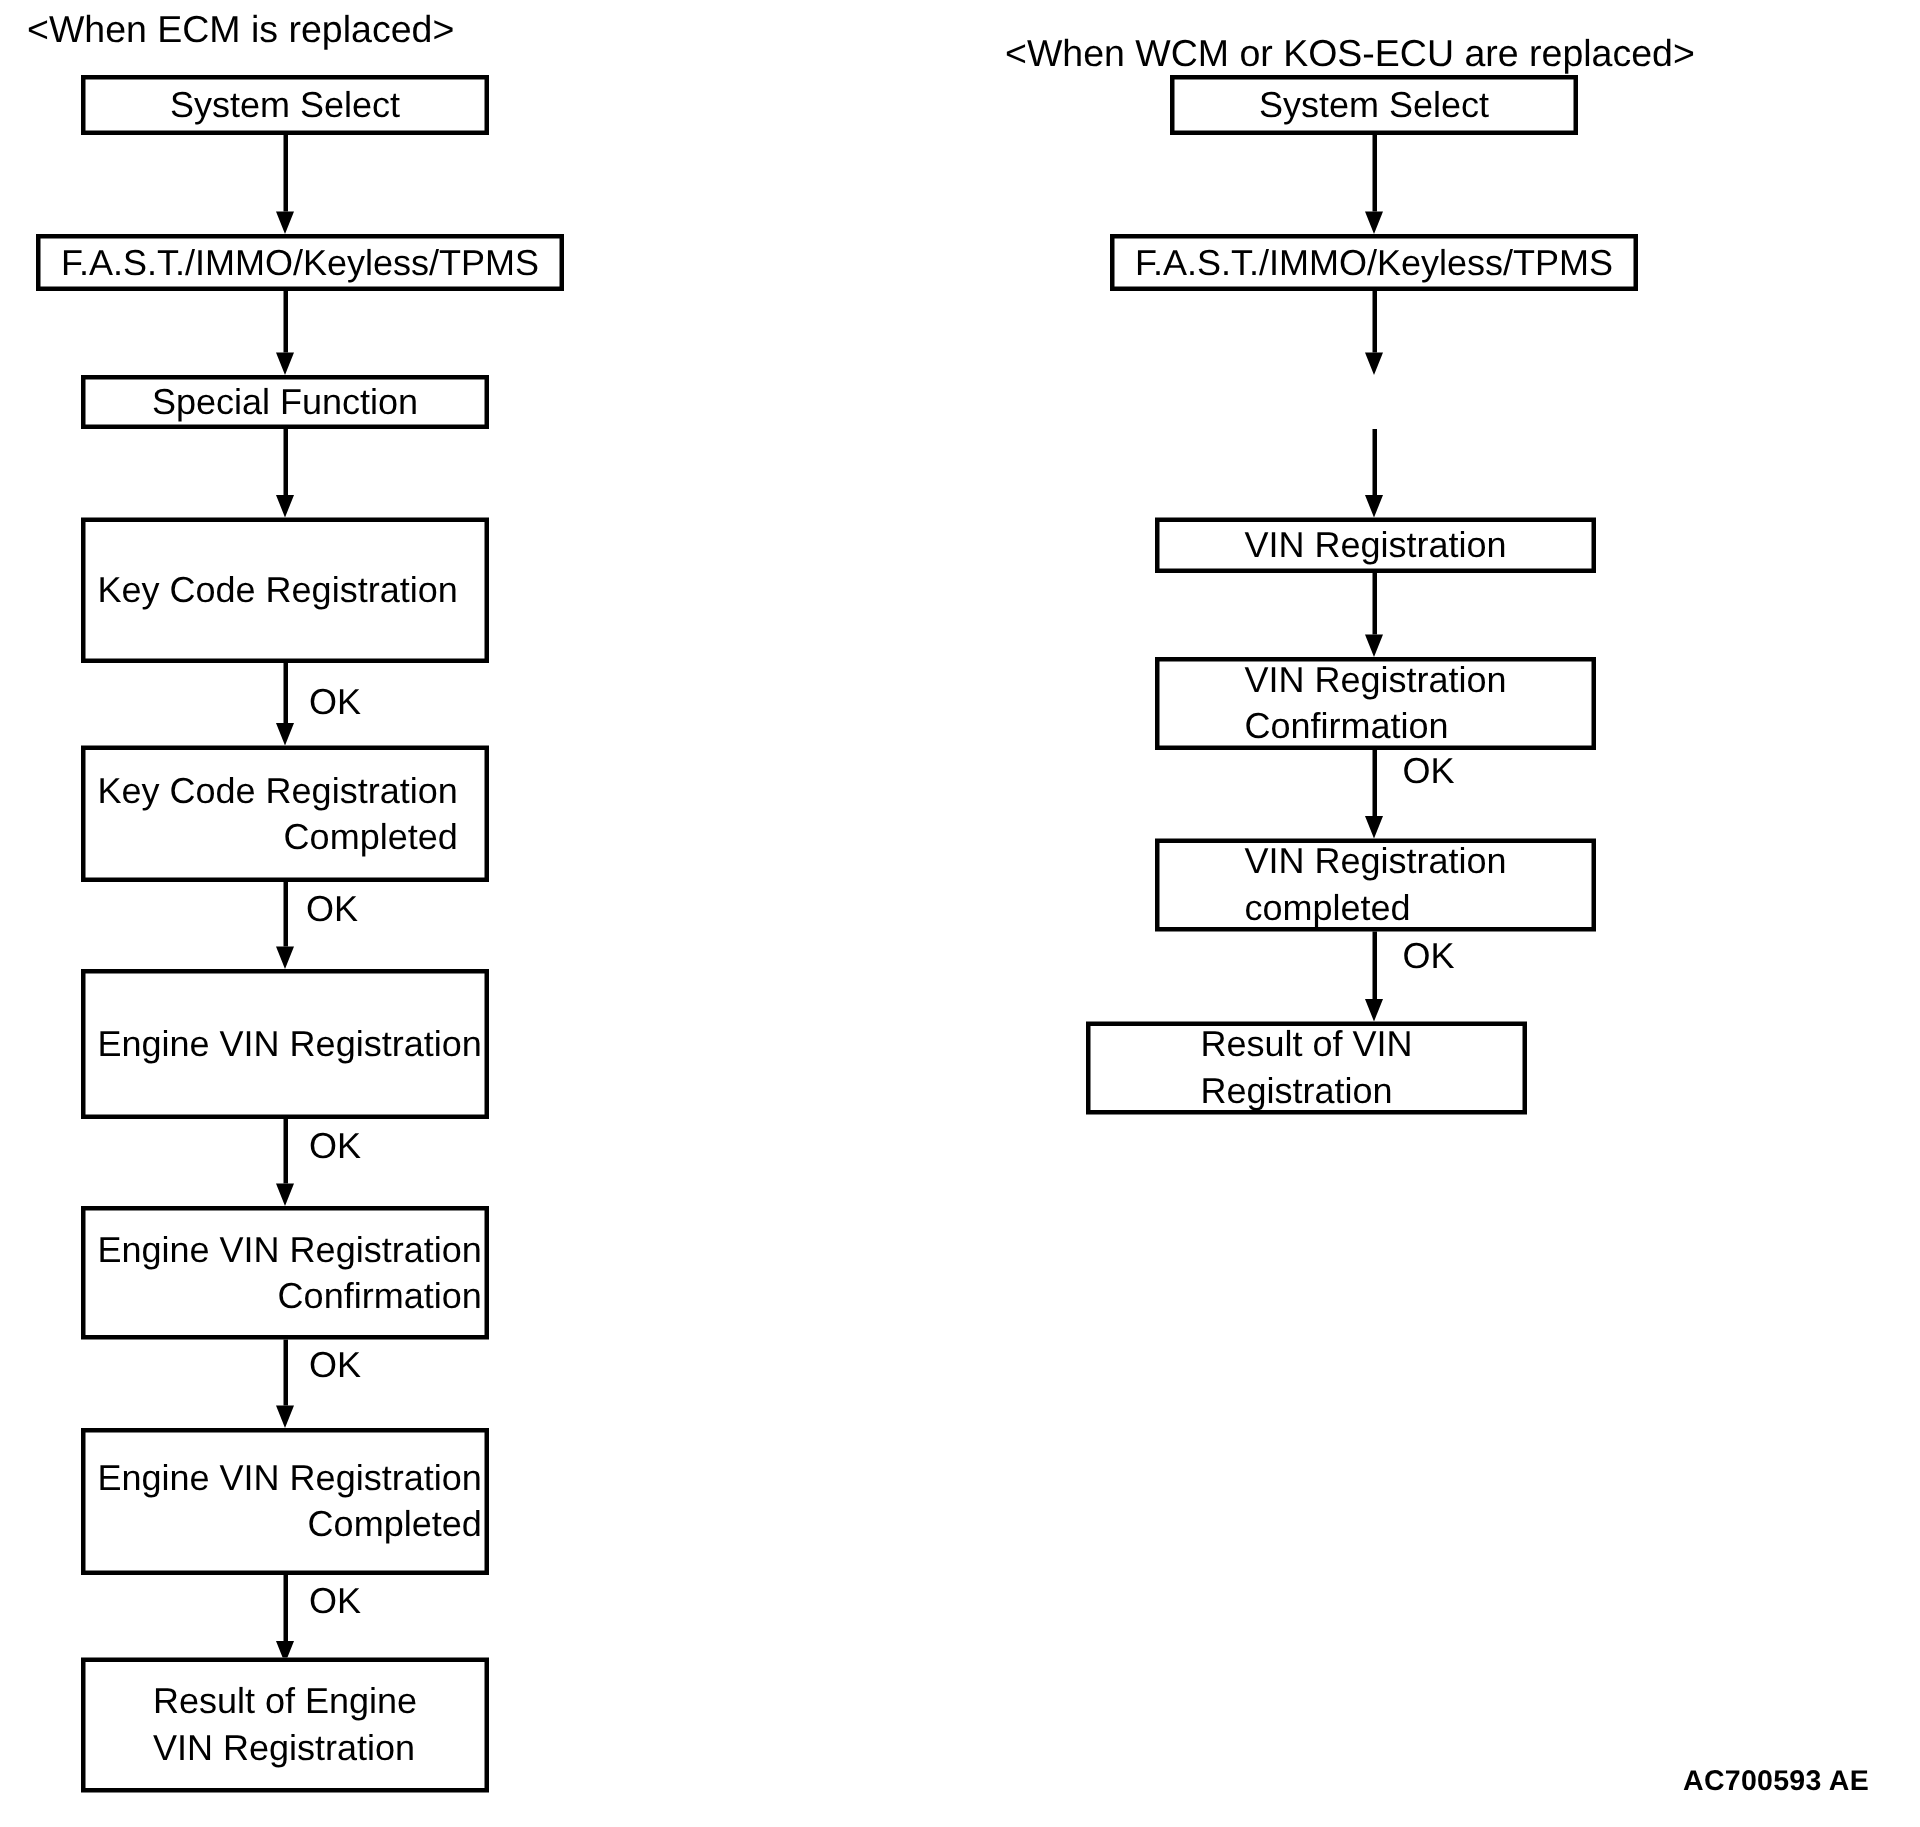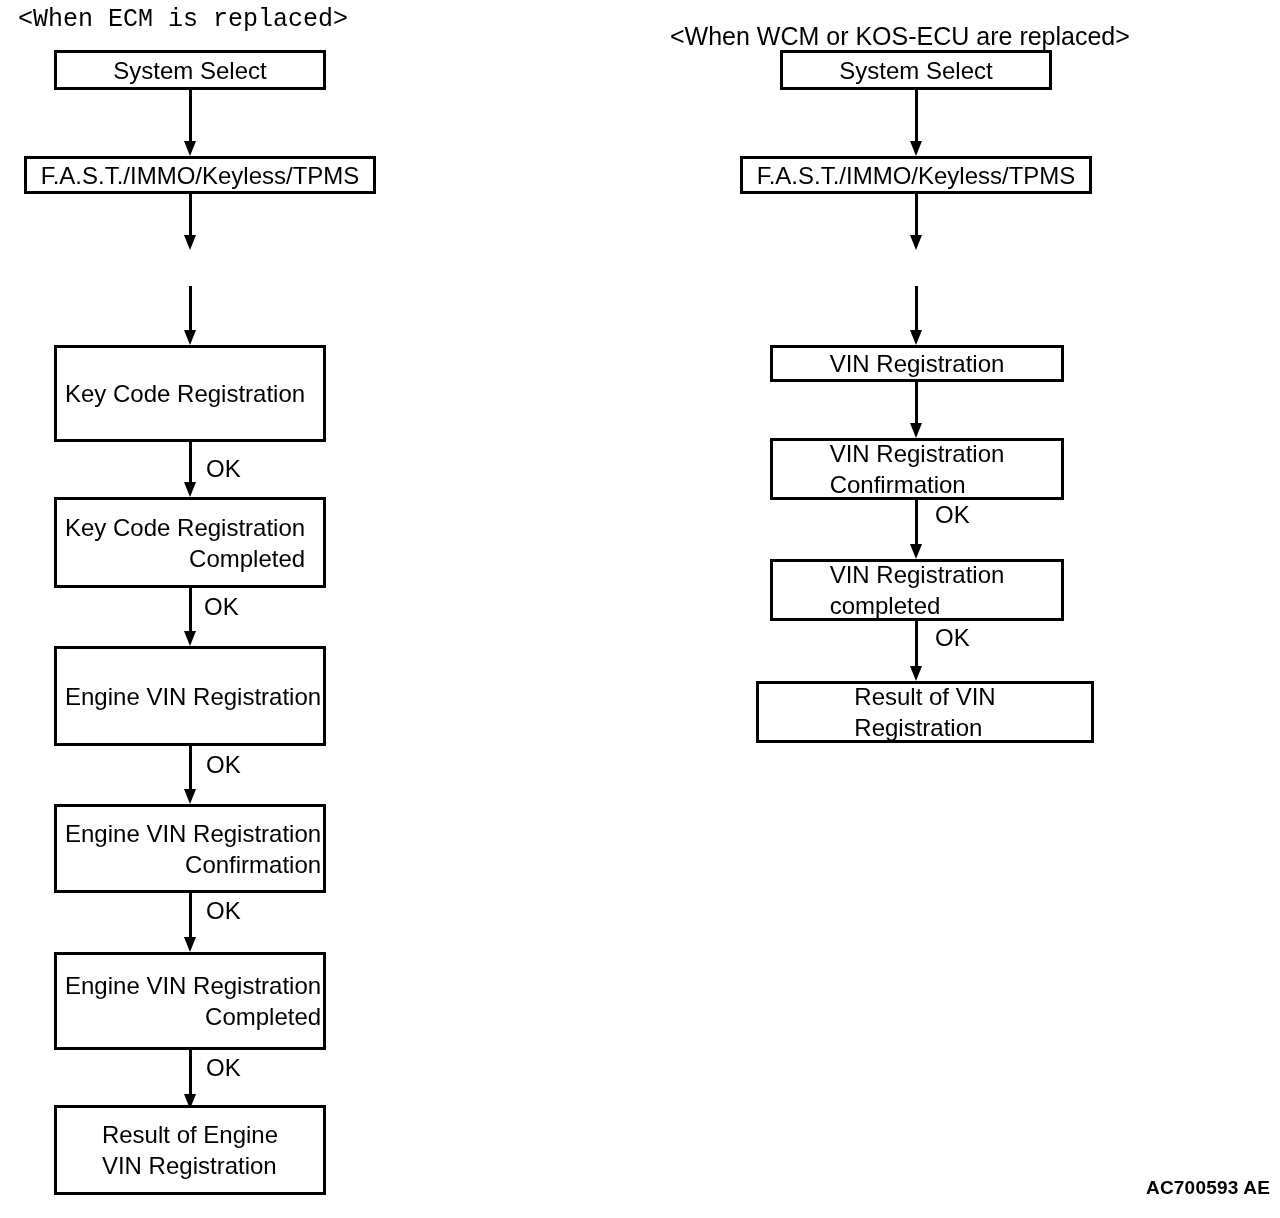--- a/index.html
+++ b/index.html
@@ -92,48 +92,50 @@
     white-space: nowrap;
     color: #000;
   }
   .ref-code {
     position: absolute;
     font-size: 19px;
     font-weight: bold;
     letter-spacing: 0.2px;
     white-space: nowrap;
     color: #000;
-    margin-left: 24px;
   }
 </style>
 </head>
 <body>
 
 <div class="canvas">
 
-  <div class="col-title" style="left:18px; top:6px;font-family:Liberation Mono, monospace;">&lt;When ECM is replaced&gt;</div>
+  <div class="col-title" style="left:18px; top:6px;">&lt;When ECM is replaced&gt;</div>
 
   <div class="node center" style="left:54px; top:50px; width:272px; height:40px;">
     <span class="node-text">System Select</span>
   </div>
 
   <div class="conn" style="left:189px; top:90px; height:66px;">
     <div class="stem" style="height:51px;"></div>
     <div class="head" style="top:51px;"></div>
   </div>
 
   <div class="node center" style="left:24px; top:156px; width:352px; height:38px;">
     <span class="node-text">F.A.S.T./IMMO/Keyless/TPMS</span>
   </div>
 
   <div class="conn" style="left:189px; top:194px; height:56px;">
     <div class="stem" style="height:41px;"></div>
     <div class="head" style="top:41px;"></div>
   </div>
 
+  <div class="node center" style="left:54px; top:250px; width:272px; height:36px;">
+    <span class="node-text">Special Function</span>
+  </div>
 
   <div class="conn" style="left:189px; top:286px; height:59px;">
     <div class="stem" style="height:44px;"></div>
     <div class="head" style="top:44px;"></div>
   </div>
 
   <div class="node leftalign" style="left:54px; top:345px; width:272px; height:97px;">
     <span class="node-text">Key Code Registration</span>
   </div>
 
@@ -241,20 +243,20 @@
     <span class="node-text">VIN Registration
 completed</span>
   </div>
 
   <div class="conn" style="left:915px; top:621px; height:60px;">
     <div class="stem" style="height:45px;"></div>
     <div class="head" style="top:45px;"></div>
   </div>
   <div class="edge-label" style="left:935px; top:625px;">OK</div>
 
-  <div class="node blockcenter" style="left:756px; top:681px; width:338px; height:62px;">
+  <div class="node blockcenter" style="left:724px; top:681px; width:294px; height:62px;">
     <span class="node-text">Result of VIN
 Registration</span>
   </div>
 
   <div class="ref-code" style="left:1122px; top:1177px;">AC700593 AE</div>
 
 </div>
 
 </body></html>

